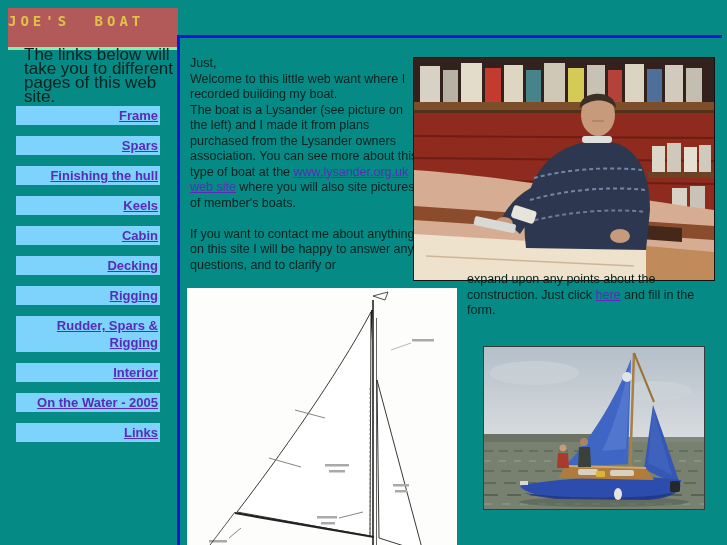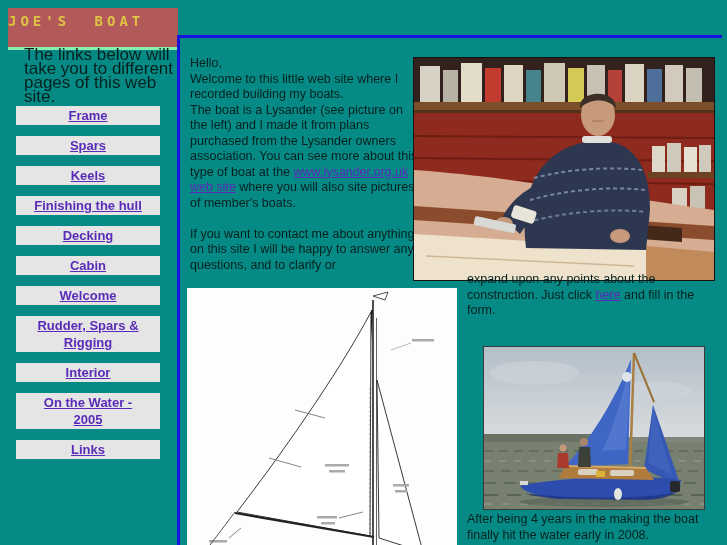--- a/index.html
+++ b/index.html
@@ -13,22 +13,22 @@
             background:#b25a5a; border-bottom:3px solid #86efac;
             color:#e0c344; font-weight:bold; font-size:14px; letter-spacing:4px;
             word-spacing:12px; line-height:26px;
             font-family:"DejaVu Sans Mono", monospace; }
 
   
   .sidebar-intro { position:absolute; left:16px; top:48px; width:156px;
                    color:#05211e; font-size:17px; line-height:14px;margin-left:8px; }
   .nav { position:absolute; left:16px; top:106px; width:144px;
          display:flex; flex-direction:column; gap:11px; }
-  .navbtn { display:block; background:#e5e5e5; color:#5a2bb8; font-weight:bold;
-            font-size:13px; line-height:17px; text-align:center; padding:1px 12px;
+  .navbtn { display:block; background:#7dd3fc; color:#5a2bb8; font-weight:bold;
+            font-size:13px; line-height:17px; text-align:right; padding:1px 2px;
             text-decoration:underline; cursor:pointer; }
 
   
   .main-box { position:absolute; left:177px; top:35px; width:545px; height:540px;
               border-top:3px solid #1414dd; border-left:3px solid #1414dd; }
 
   .txt { position:absolute; color:#05211e; font-size:12.5px; line-height:15.5px; }
   .txt p { margin:0; }
   .txt .gap { height:15.5px; }
   .plink { color:#5a2bb8; text-decoration:underline; cursor:pointer; }
@@ -44,36 +44,36 @@
 
   <div class="banner">
     <span>JOE'S BOAT</span>
   </div>
 
   <div class="sidebar-intro">The links below will take you to different pages of this web site.</div>
 
   <nav class="nav">
     <a class="navbtn">Frame</a>
     <a class="navbtn">Spars</a>
+    <a class="navbtn">Finishing the hull</a>
     <a class="navbtn">Keels</a>
-    <a class="navbtn">Finishing the hull</a>
+    <a class="navbtn">Cabin</a>
     <a class="navbtn">Decking</a>
-    <a class="navbtn">Cabin</a>
-    <a class="navbtn">Welcome</a>
+    <a class="navbtn">Rigging</a>
     <a class="navbtn">Rudder, Spars &amp; Rigging</a>
     <a class="navbtn">Interior</a>
     <a class="navbtn">On the Water - 2005</a>
     <a class="navbtn">Links</a>
   </nav>
 
   <div class="main-box"></div>
 
   <div class="txt" style="left:190px; top:56px; width:228px;">
-    <p>Hello,</p>
-    <p>Welcome to this little web site where I recorded building my boats.</p>
+    <p>Just,</p>
+    <p>Welcome to this little web want where I recorded building my boat.</p>
     <p><span>The boat is a Lysander (see picture on the left) and I made it from plans purchased from the Lysander owners association. You can see more about this type of boat at the </span><a class="plink">www.lysander.org.uk web site</a><span> where you will also site pictures of member's boats.</span></p>
     <div class="gap"></div>
     <p>If you want to contact me about anything on this site I will be happy to answer any questions, and to clarify or</p>
   </div>
 
   <div class="photo" style="left:413px; top:57px; width:302px; height:224px;">
     <svg width="300" height="222" viewBox="0 0 300 222">
       <rect width="300" height="222" fill="#452a22"></rect>
       <rect x="0" y="0" width="300" height="46" fill="#33211d"></rect>
       <rect x="6" y="8" width="20" height="36" fill="#d8d2c4"></rect>
@@ -203,17 +203,14 @@
       <path d="M74,106 L84,106 L85,121 L73,121 Z" fill="#aa3a2c"></path>
       <circle cx="79" cy="101" r="3.5" fill="#c79a7c"></circle>
       <path d="M95,100 L106,100 L107,120 L94,120 Z" fill="#3b4038"></path>
       <circle cx="100" cy="95" r="4" fill="#a8846a"></circle>
       <rect x="186" y="134" width="10" height="11" rx="2" fill="#26292b"></rect>
       <ellipse cx="134" cy="147" rx="4" ry="6" fill="#e4e4e0"></ellipse>
       <rect x="36" y="134" width="8" height="4" fill="#d8d8d4"></rect>
     </svg>
   </div>
 
-  <div class="txt" style="left:467px; top:512px; width:252px;">
-    <p>After being 4 years in the making the boat finally hit the water early in 2008.</p>
-  </div>
 
 </div>
 
 </body></html>

